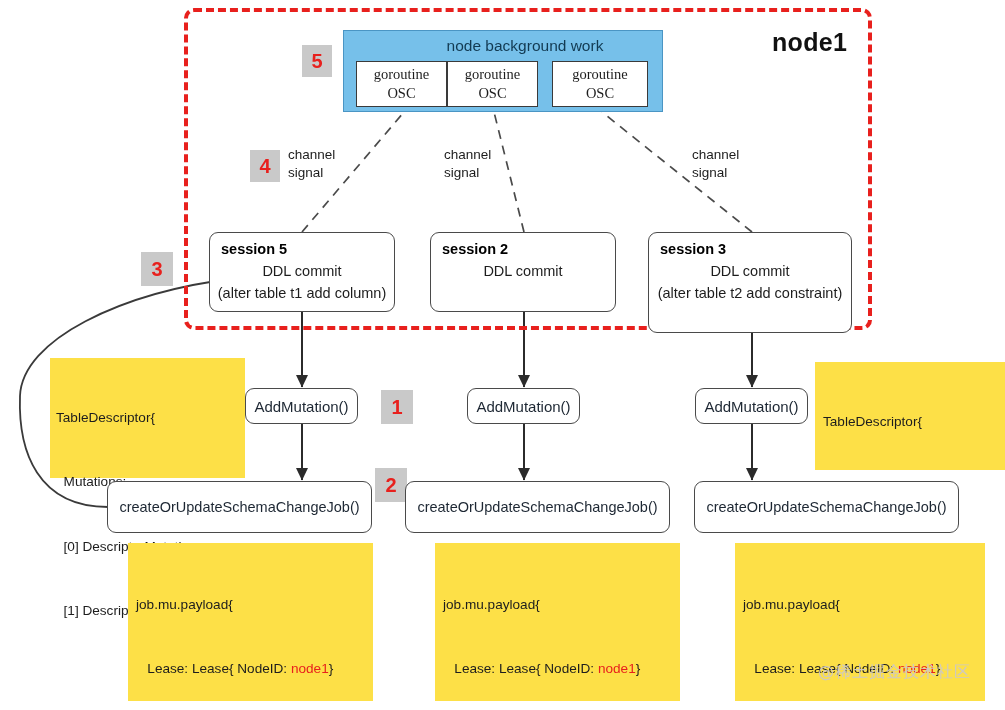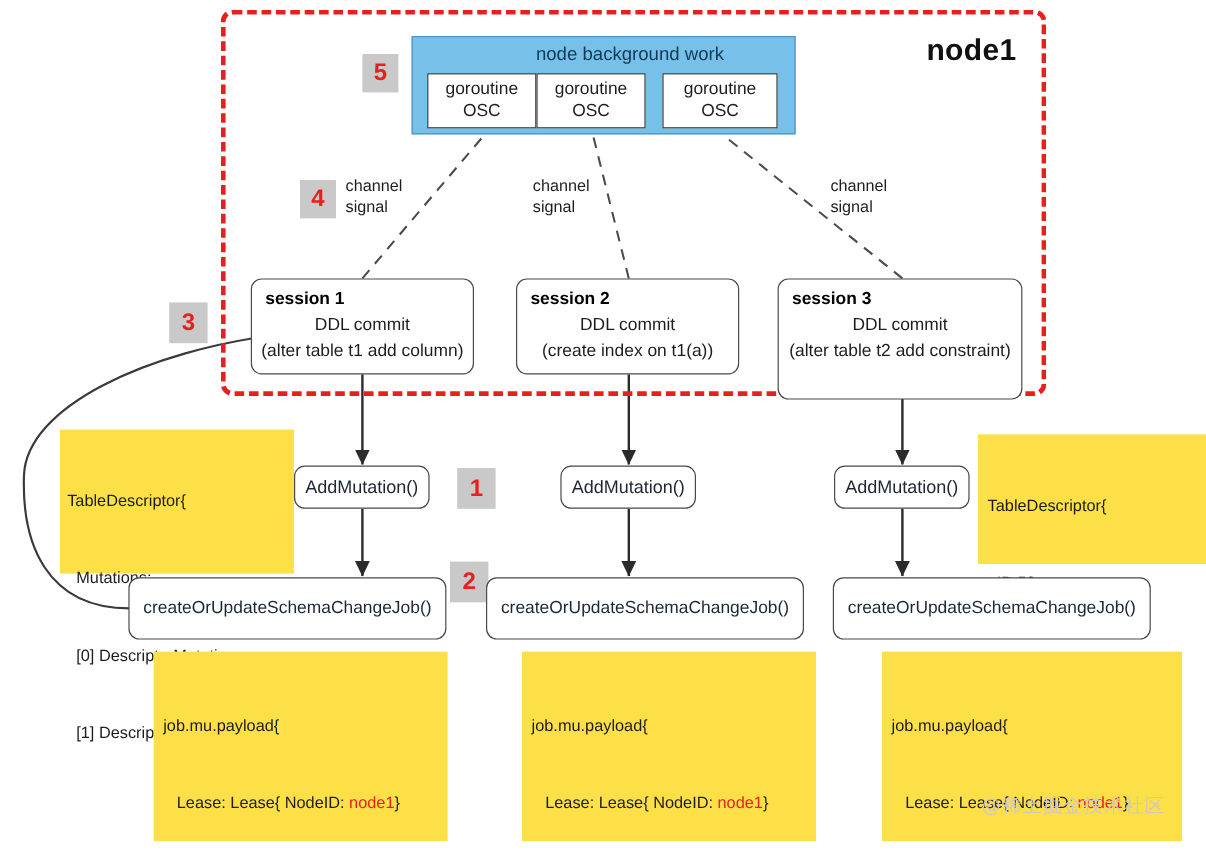--- a/index.html
+++ b/index.html
@@ -10,21 +10,21 @@
 
   
   .node-boundary{border:4px dashed #e8201d;border-radius:10px;}
   .node-title{font-size:25px;font-weight:bold;color:#111;letter-spacing:.3px;}
 
   
   .bgwork{background:#76c0ea;border:1px solid #4a95c4;}
   .bgwork-title{font-size:15.5px;color:#123a52;text-align:center;}
   .goroutine{background:#fff;border:1px solid #3a3a3a;text-align:center;
              display:flex;flex-direction:column;align-items:center;justify-content:center;
-             font-size:14.5px;line-height:1.32;color:#1d1d1d;}
+             font-size:14.5px;line-height:1.32;color:#1d1d1d;font-family:Liberation Serif, serif;}
 
   
   .session{background:#fff;border:1.6px solid #4a4a4a;border-radius:9px;}
   .session-title{font-size:14.5px;font-weight:bold;color:#000;}
   .session-line{font-size:14.5px;color:#1d1d1d;text-align:center;}
 
   
   .procbox{background:#fff;border:1.6px solid #4a4a4a;border-radius:9px;
            display:flex;align-items:center;justify-content:center;
            font-size:15px;color:#1d2733;}
@@ -105,29 +105,28 @@
   <div class="abs chlabel" style="left:444px;top:146px;width:62px;">
     <div>channel</div>
     <div>signal</div>
   </div>
   <div class="abs chlabel" style="left:692px;top:146px;width:62px;">
     <div>channel</div>
     <div>signal</div>
   </div>
 
   <div class="abs session" style="left:209px;top:232px;width:186px;height:80px;">
-    <div class="session-title" style="position:absolute;left:11px;top:8px;">session 1</div>
+    <div class="session-title" style="position:absolute;left:11px;top:8px;">session 5</div>
     <div class="session-line" style="position:absolute;left:0;top:30px;width:100%;">DDL commit</div>
     <div class="session-line" style="position:absolute;left:0;top:52px;width:100%;">(alter table t1 add column)</div>
   </div>
 
   <div class="abs session" style="left:430px;top:232px;width:186px;height:80px;">
     <div class="session-title" style="position:absolute;left:11px;top:8px;">session 2</div>
     <div class="session-line" style="position:absolute;left:0;top:30px;width:100%;">DDL commit</div>
-    <div class="session-line" style="position:absolute;left:0;top:52px;width:100%;">(create index on t1(a))</div>
   </div>
 
   <div class="abs session" style="left:648px;top:232px;width:204px;height:101px;">
     <div class="session-title" style="position:absolute;left:11px;top:8px;">session 3</div>
     <div class="session-line" style="position:absolute;left:0;top:30px;width:100%;">DDL commit</div>
     <div class="session-line" style="position:absolute;left:0;top:52px;width:100%;">(alter table t2 add constraint)</div>
   </div>
 
   <div class="abs note" style="left:50px;top:358px;width:195px;height:120px;padding:6px 4px 0 6px;">
     <div>TableDescriptor{</div>

